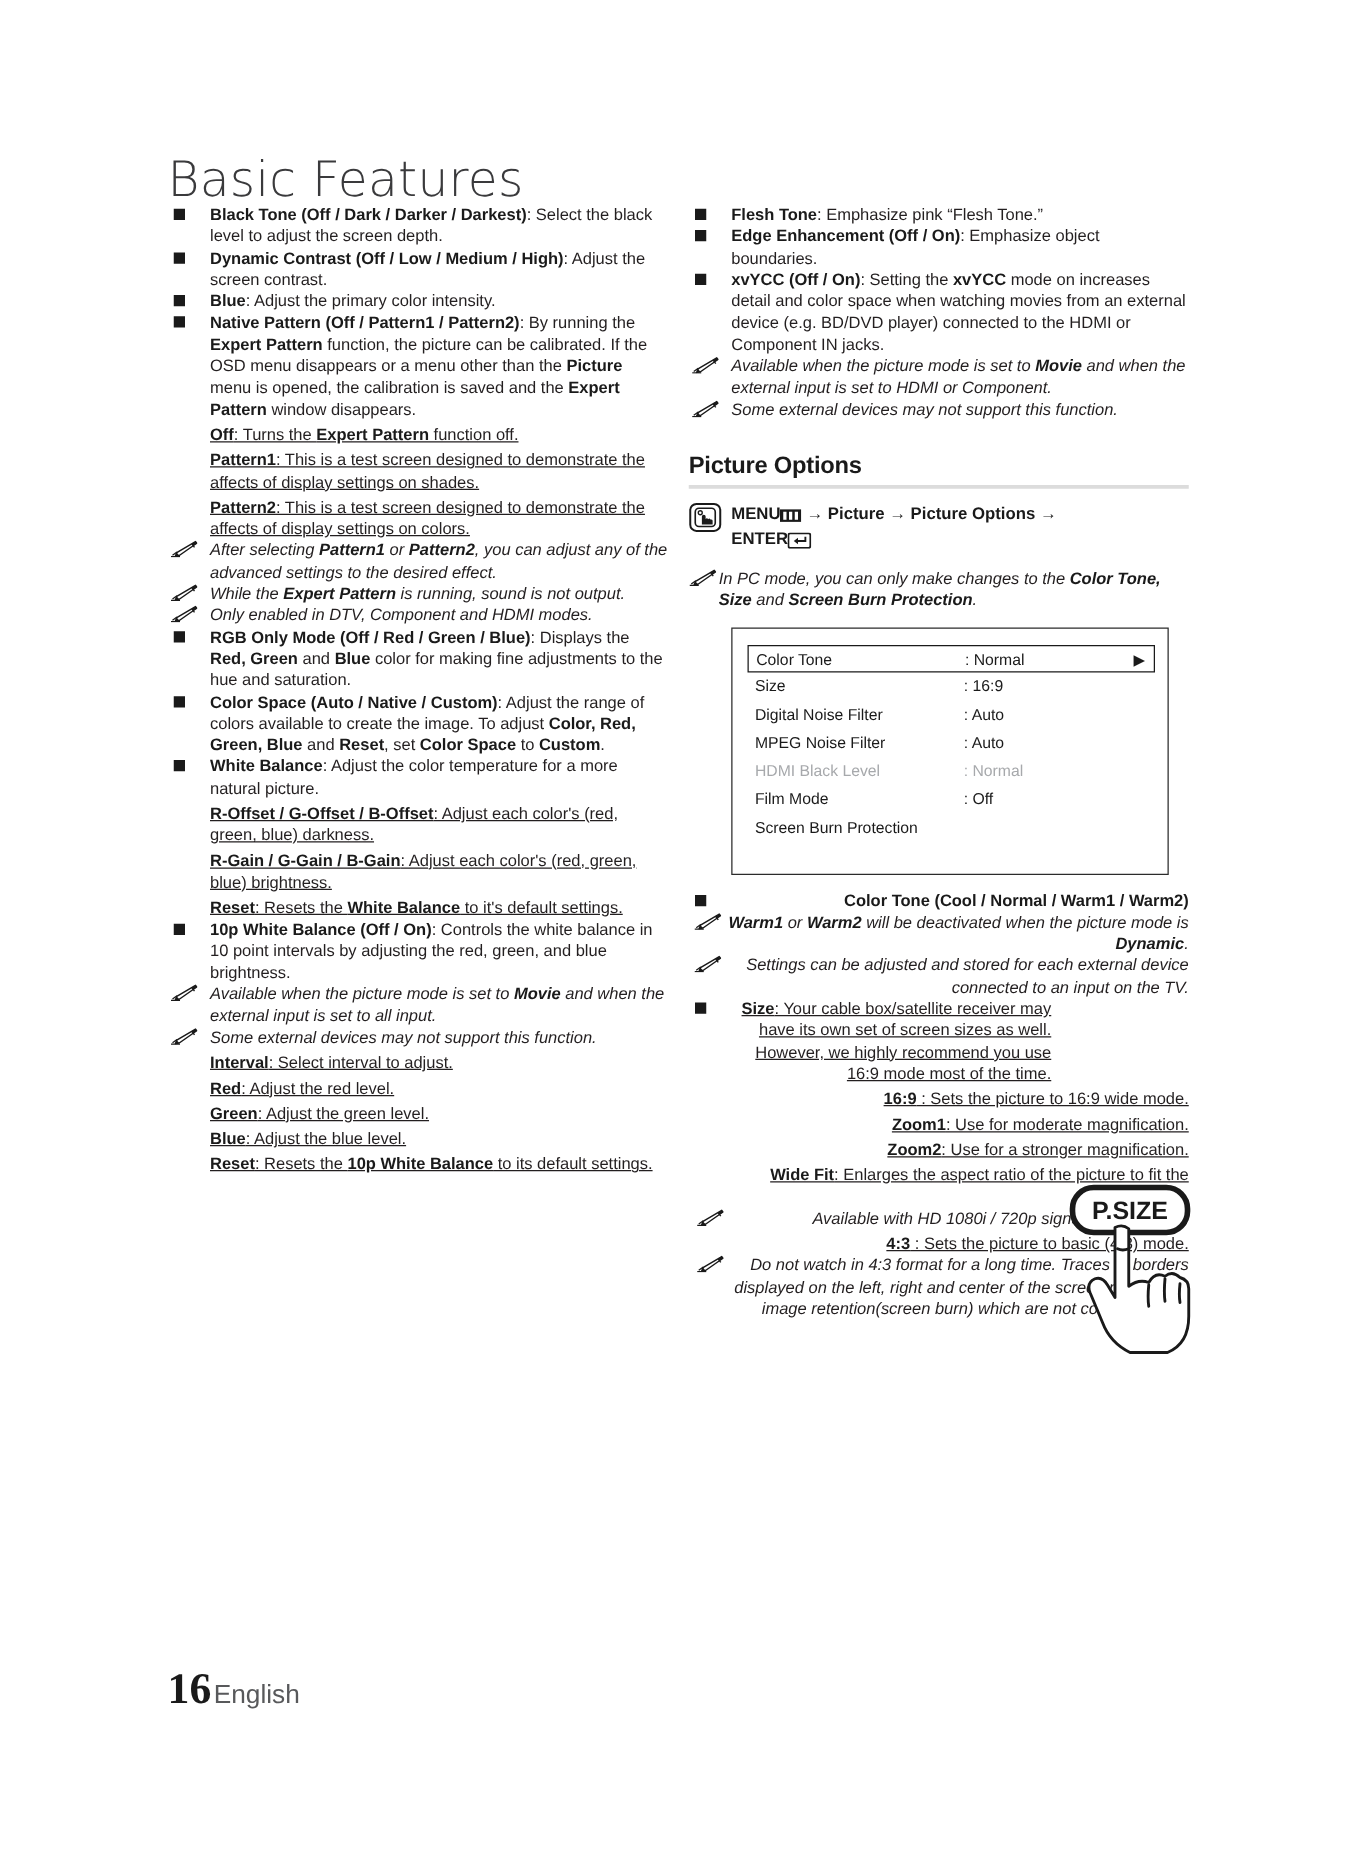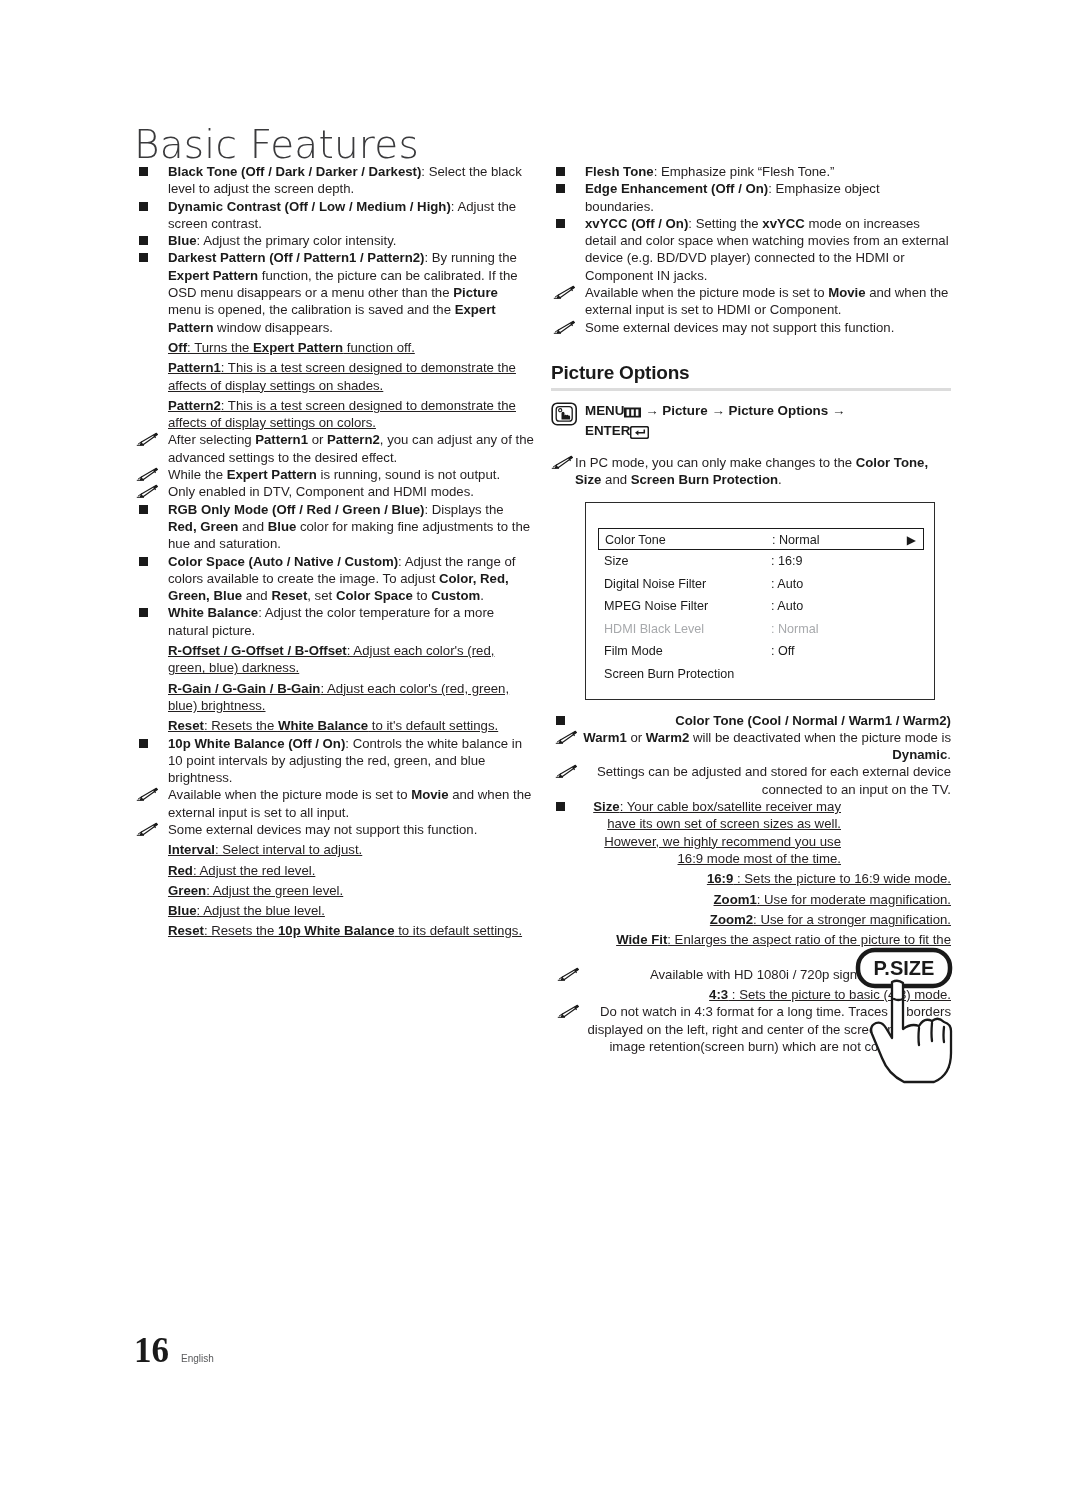--- a/index.html
+++ b/index.html
@@ -29,21 +29,21 @@
   .blk { position:relative; font-size:13.2px; line-height:17.3px; }
   .blk + .blk { margin-top:0px; }
 
   
   .sq { padding-left:34px; margin-top:11px; }
   .sq > .marker {
     position:absolute; left:5px; top:4px;
     width:9px; height:9px; background:#1a1a1a;
   }
   
-  .note { padding-left:34px; margin-top:10px; }
+  .note { padding-left:34px; margin-top:10px;font-style:italic; }
   .note > .marker { position:absolute; left:2px; top:1px; width:26px; height:15px; }
 
   
   .para { padding-left:34px; margin-top:9px;text-decoration:underline; }
   .para.tight { margin-top:3px; }
 
   b, strong { font-weight:bold; color:#1a1a1a; }
 
   
   .section-head {
@@ -60,52 +60,52 @@
   .menupath .marker { position:absolute; left:0px; top:0px; width:27px; height:25px; }
   .glyph { display:inline-block; vertical-align:-2px; }
 
   
   .osd {
     margin-top:13px; margin-left:34px;
     width:350px; height:198px;
     border:1.6px solid #2b2b2b; background:#fff;
     box-sizing:border-box; position:relative;
   }
-  .osd-inner { position:absolute; left:12px; top:25px; right:10px; }
+  .osd-inner { position:absolute; left:12px; top:13px; right:10px; }
   .osd-row {
     position:relative; height:22.5px; line-height:22.5px;
     font-size:12.6px; color:#1a1a1a; box-sizing:border-box;
     padding-left:6px;
   }
   .osd-row.sel { border:1.4px solid #1a1a1a; }
   .osd-row.dim, .osd-row.dim .osd-val { color:#a7a9ac; }
   .osd-val { position:absolute; left:173px; top:0; }
   .osd-arrow { position:absolute; right:7px; top:0; font-size:12px; }
 
   
   .psize { position:absolute; left:852px; top:944px; width:130px; height:150px; }
 
   
   .footer { position:absolute; left:134px; top:1331px; }
   .footer .pg { font-size:35px; font-weight:bold; font-family:"Liberation Serif", serif; color:#1a1a1a; }
-  .footer .lang { font-size:10px; color:#58595b; margin-left:12px; }
+  .footer .lang { font-size:21px; color:#58595b; margin-left:2px; }
 </style>
 </head>
 <body>
 
 <div class="page">
 
   <h1 class="chapter-title">Basic Features</h1>
 
   <div class="col col-left">
     <div id="left-items">
         <div class="blk sq"><span class="marker"></span><span><b>Black Tone (Off / Dark / Darker / Darkest)</b>: Select the black level to adjust the screen depth.</span></div>
         <div class="blk sq"><span class="marker"></span><span><b>Dynamic Contrast (Off / Low / Medium / High)</b>: Adjust the screen contrast.</span></div>
         <div class="blk sq"><span class="marker"></span><span><b>Blue</b>: Adjust the primary color intensity.</span></div>
-        <div class="blk sq"><span class="marker"></span><span><b>Darkest Pattern (Off / Pattern1 / Pattern2)</b>: By running the <b>Expert Pattern</b> function, the picture can be calibrated. If the OSD menu disappears or a menu other than the <b>Picture</b> menu is opened, the calibration is saved and the <b>Expert Pattern</b> window disappears.</span></div>
+        <div class="blk sq"><span class="marker"></span><span><b>Native Pattern (Off / Pattern1 / Pattern2)</b>: By running the <b>Expert Pattern</b> function, the picture can be calibrated. If the OSD menu disappears or a menu other than the <b>Picture</b> menu is opened, the calibration is saved and the <b>Expert Pattern</b> window disappears.</span></div>
         <div class="blk para tight"><span><b>Off</b>: Turns the <b>Expert Pattern</b> function off.</span></div>
         <div class="blk para tight"><span><b>Pattern1</b>: This is a test screen designed to demonstrate the affects of display settings on shades.</span></div>
         <div class="blk para tight"><span><b>Pattern2</b>: This is a test screen designed to demonstrate the affects of display settings on colors.</span></div>
         <div class="blk note"><span class="marker"><svg width="22" height="14" viewBox="0 0 22 14">
               <path d="M20.4 1.3 L21.4 2.6 L7.4 12.4 L4.4 12.9 L5.4 10.1 Z" fill="#fff" stroke="#1a1a1a" stroke-width="1.2" stroke-linejoin="round"></path>
               <path d="M17.6 3.3 L19.6 5.9" stroke="#1a1a1a" stroke-width="1.1"></path>
               <path d="M20.4 1.3 L21.4 2.6 L18.6 4.6 L17.4 3.0 Z" fill="#1a1a1a"></path>
               <path d="M5.4 10.1 L7.4 12.4 L4.4 12.9 Z" fill="#1a1a1a"></path>
               <path d="M5.6 9.6 L2.0 12.2" stroke="#1a1a1a" stroke-width="1"></path>
               <path d="M0.8 13.3 L8.0 13.3" stroke="#1a1a1a" stroke-width="1"></path>

